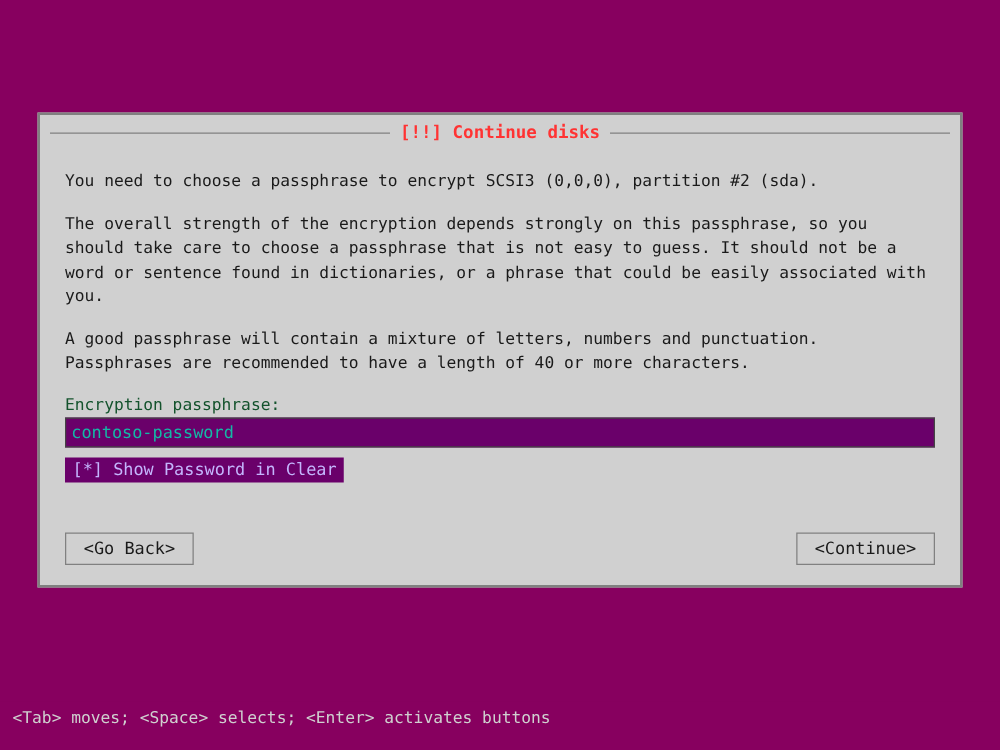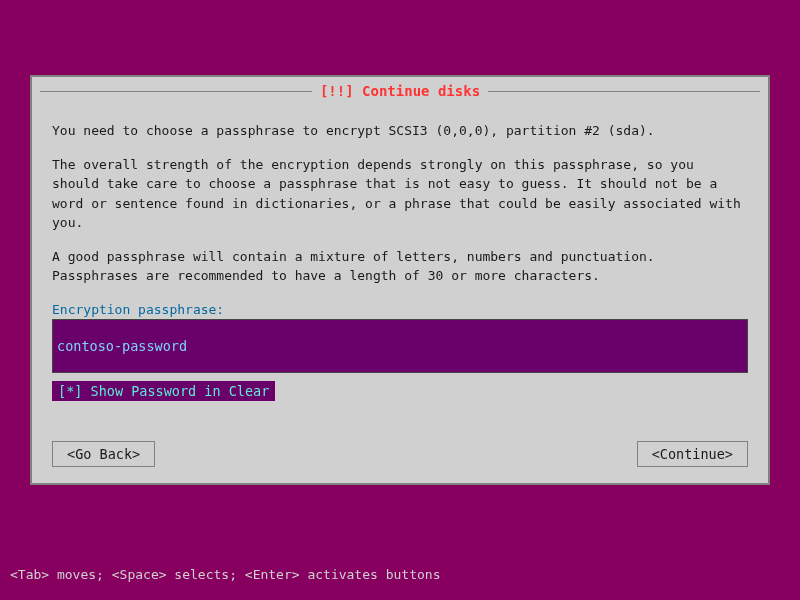--- a/index.html
+++ b/index.html
@@ -79,49 +79,49 @@
     }
 
     .dialog-content p:last-of-type {
       margin-bottom: 0;
     }
 
     .passphrase-label {
       margin-top: 14px;
       margin-bottom: 6px;
       font-size: 13.5px;
-      color: #0369a1;
+      color: #14532d;
     }
 
     .passphrase-input-row {
       width: 100%;
       margin-bottom: 8px;
     }
 
     .passphrase-input {
       width: 100%;
       background-color: #6a006a;
-      color: #7dd3fc;
+      color: #14b8a6;
       border: 1px solid #444;
-      padding: 18px 4px;
+      padding: 3px 4px;
       font-family: monospace;
       font-size: 13.5px;
       outline: none;
       caret-color: white;
     }
 
     .show-password-checkbox {
       display: flex;
       align-items: center;
       margin-bottom: 16px;
     }
 
     .checkbox-btn {
       background-color: #6a006a;
-      color: #5eead4;
+      color: #c4b5fd;
       border: none;
       padding: 2px 6px;
       font-family: monospace;
       font-size: 13.5px;
       cursor: pointer;
       outline: none;
     }
 
     .dialog-buttons {
       display: flex;
@@ -145,21 +145,21 @@
 </head>
 <body>
 
 <div class="dialog-container">
   <div class="dialog-title-bar">
     <span class="dialog-title">[!!] Continue disks</span>
   </div>
   <div class="dialog-content">
     <p>You need to choose a passphrase to encrypt SCSI3 (0,0,0), partition #2 (sda).</p>
     <p>The overall strength of the encryption depends strongly on this passphrase, so you should take care to choose a passphrase that is not easy to guess. It should not be a word or sentence found in dictionaries, or a phrase that could be easily associated with you.</p>
-    <p>A good passphrase will contain a mixture of letters, numbers and punctuation. Passphrases are recommended to have a length of 30 or more characters.</p>
+    <p>A good passphrase will contain a mixture of letters, numbers and punctuation. Passphrases are recommended to have a length of 40 or more characters.</p>
     <p class="passphrase-label">Encryption passphrase:</p>
     <div class="passphrase-input-row">
       <input class="passphrase-input" type="text" value="contoso-password" style="">
     </div>
     <div class="show-password-checkbox">
       <button class="checkbox-btn">[*] Show Password in Clear</button>
     </div>
   </div>
   <div class="dialog-buttons">
     <button class="dialog-btn">&lt;Go Back&gt;</button>

